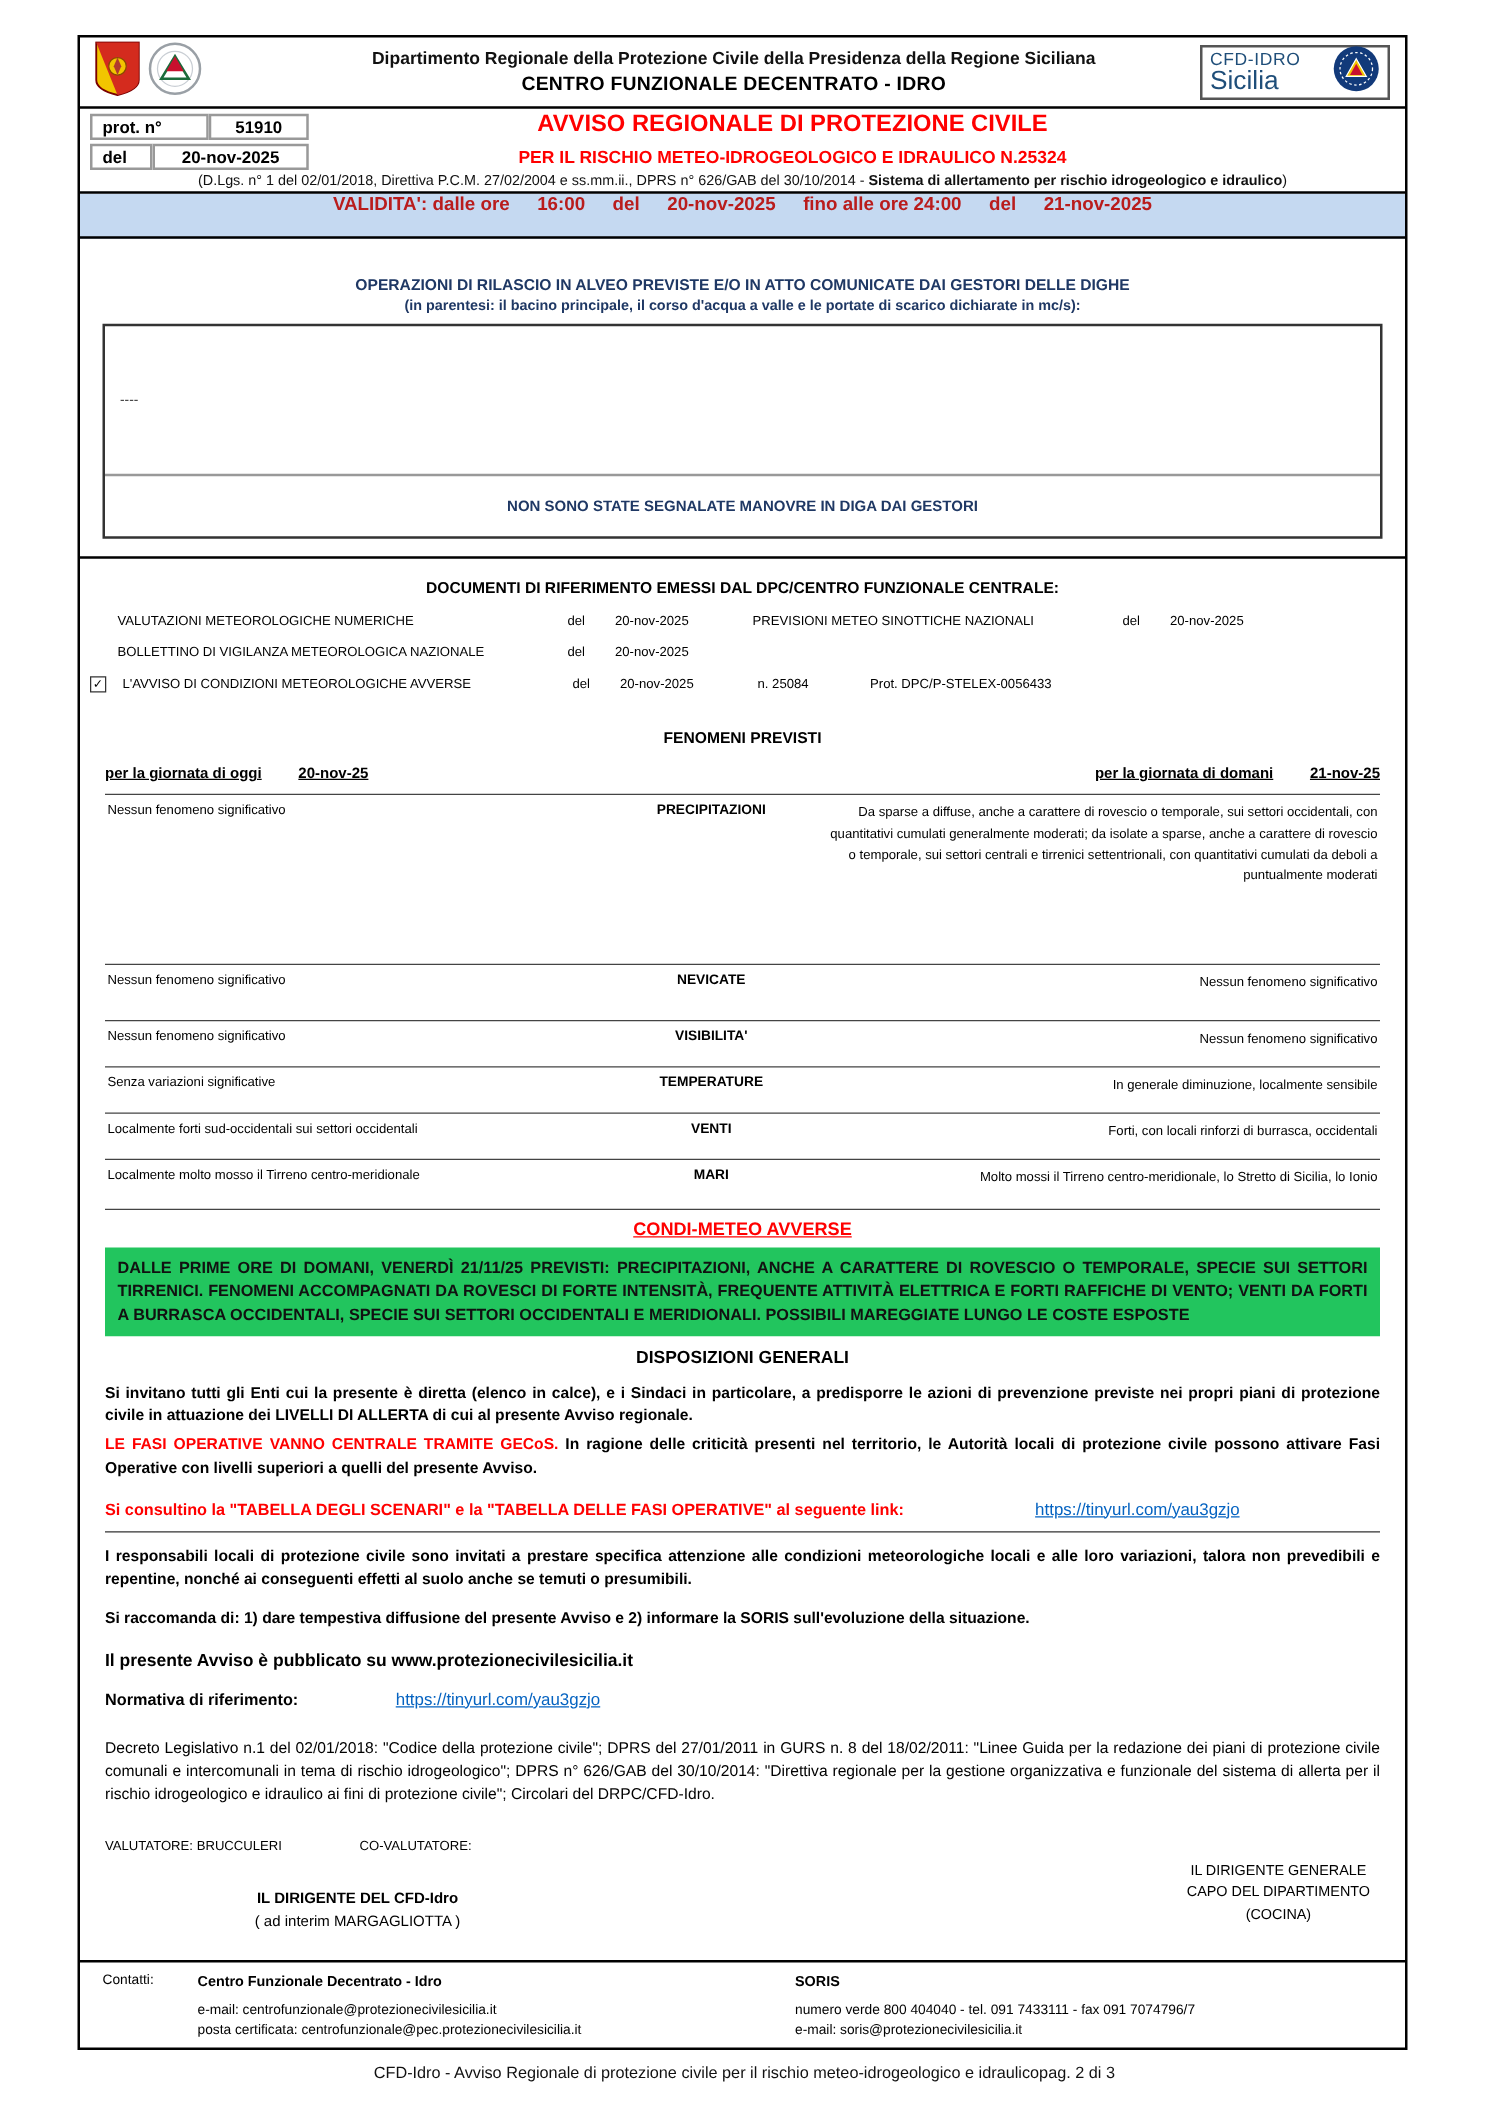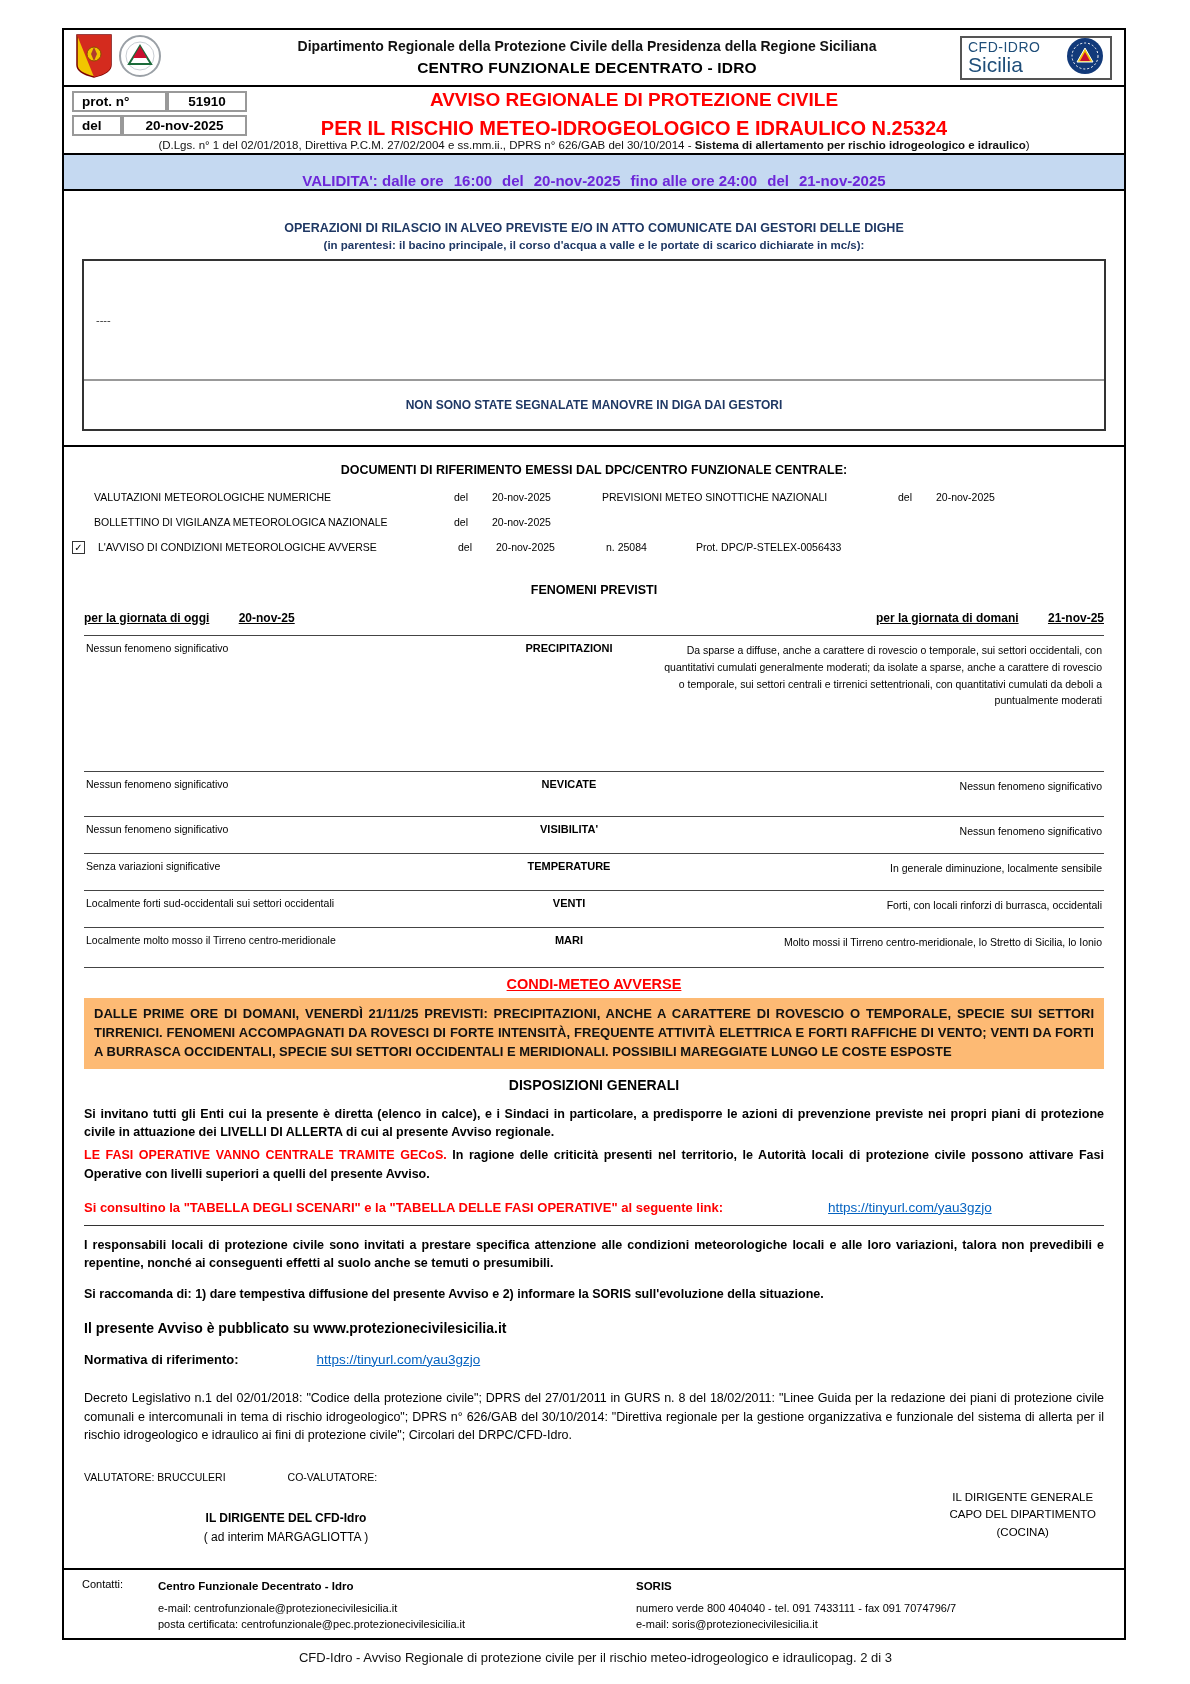--- a/index.html
+++ b/index.html
@@ -32,29 +32,29 @@
   .title-sec { position: relative; height: 68px; border-bottom: 2px solid #000; }
   .prot-table { position: absolute; left: 8px; top: 4px; font-size: 13.5px; font-weight: bold; }
   .prot-row { display: flex; margin-bottom: 3px; }
   .prot-cell { border: 2px solid #999; background: #fff; padding: 1px 8px; }
   .prot-label1 { width: 95px; }
   .prot-val1 { width: 80px; text-align: center; }
   .prot-label2 { width: 50px; }
   .prot-val2 { width: 125px; text-align: center; }
   .red-titles { position: absolute; left: 200px; right: 120px; top: 2px; text-align: center; color: #FF0000; }
   .red-t1 { font-size: 19px; font-weight: bold; }
-  .red-t2 { font-size: 20px; font-weight: bold; margin-top: 6px; display: flex; justify-content: center; }
+  .red-t2 { font-size: 14px; font-weight: bold; margin-top: 6px; display: flex; justify-content: center; }
   .legal-line { position: absolute; left: 0; right: 0; bottom: 2px; text-align: center; font-size: 11.5px; color: #111; }
   .legal-line b { font-weight: bold; }
 
   
   .validity {
     height: 36px; background: #C5D9F1; border-bottom: 2px solid #000;
-    display: flex; align-items: flex-end; justify-content: center;
-    font-size: 15px; font-weight: bold; color: #6d28d9; gap: 10px;
+    display: flex; align-items: flex-start; justify-content: center;
+    font-size: 15px; font-weight: bold; color: #b91c1c; gap: 22px;
   }
 
   
   .dighe-sec { border-bottom: 2px solid #000; padding-top: 30px; padding-bottom: 14px; }
   .dighe-h { text-align: center; font-size: 12.5px; font-weight: bold; color: #1F3864; }
   .dighe-sub { text-align: center; font-size: 11.5px; font-weight: bold; color: #1F3864; margin-top: 4px; }
   .dighe-box { margin: 8px 18px 0 18px; border: 2px solid #333; }
   .dighe-empty { height: 120px; border-bottom: 2px solid #999; display: flex; align-items: center; padding-left: 12px; font-size: 11px; color: #333; }
   .dighe-noman { height: 48px; display: flex; align-items: center; justify-content: center; font-size: 12px; font-weight: bold; color: #1F3864; }
 
@@ -83,21 +83,21 @@
   .fen-right { flex: 1; font-size: 10.5px; text-align: right; line-height: 1.6; }
   .h-precip { min-height: 136px; }
   .h-nevicate { min-height: 45px; }
   .h-visibilita { min-height: 37px; }
   .h-temperature { min-height: 37px; }
   .h-venti { min-height: 37px; }
   .h-mari { min-height: 41px; }
 
   
   .condi-title { text-align: center; color: #FF0000; font-size: 14.5px; font-weight: bold; text-decoration: underline; margin: 8px 0 6px 0; }
-  .condi-box { margin: 0 20px; background: #fdba74; padding: 7px 10px; font-size: 13px; font-weight: bold; color: #111; text-align: justify; line-height: 1.45; }
+  .condi-box { margin: 0 20px; background: #22c55e; padding: 7px 10px; font-size: 13px; font-weight: bold; color: #111; text-align: justify; line-height: 1.45; }
 
   
   .disp-title { text-align: center; font-size: 14px; font-weight: bold; margin: 8px 0 12px 0; }
   .para { margin: 0 20px 4px 20px; font-size: 12.5px; font-weight: bold; text-align: justify; line-height: 1.5; }
   .red-inline { color: #FF0000; }
   .link-row { display: flex; margin: 16px 20px 10px 20px; align-items: baseline; }
   .link-red { color: #FF0000; font-size: 13px; font-weight: bold; }
   .link-url { color: #0563C1; text-decoration: underline; font-size: 13.5px; margin-left: 105px; }
   .hr-line { border-top: 1.5px solid #333; margin: 4px 20px 10px 20px; }
   .para-sp { margin-top: 12px; }

